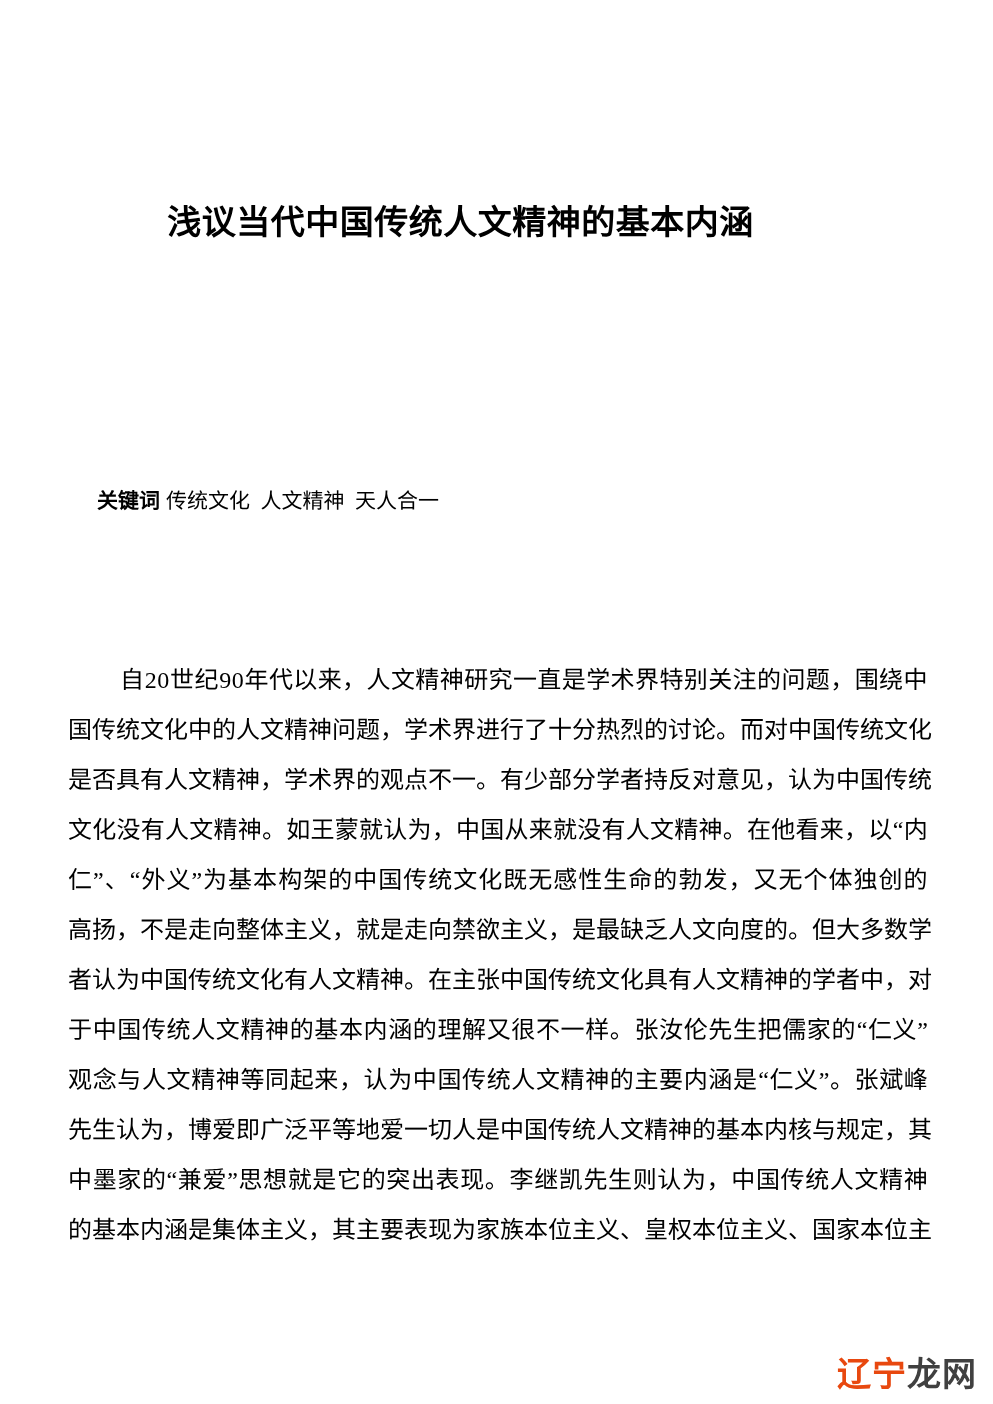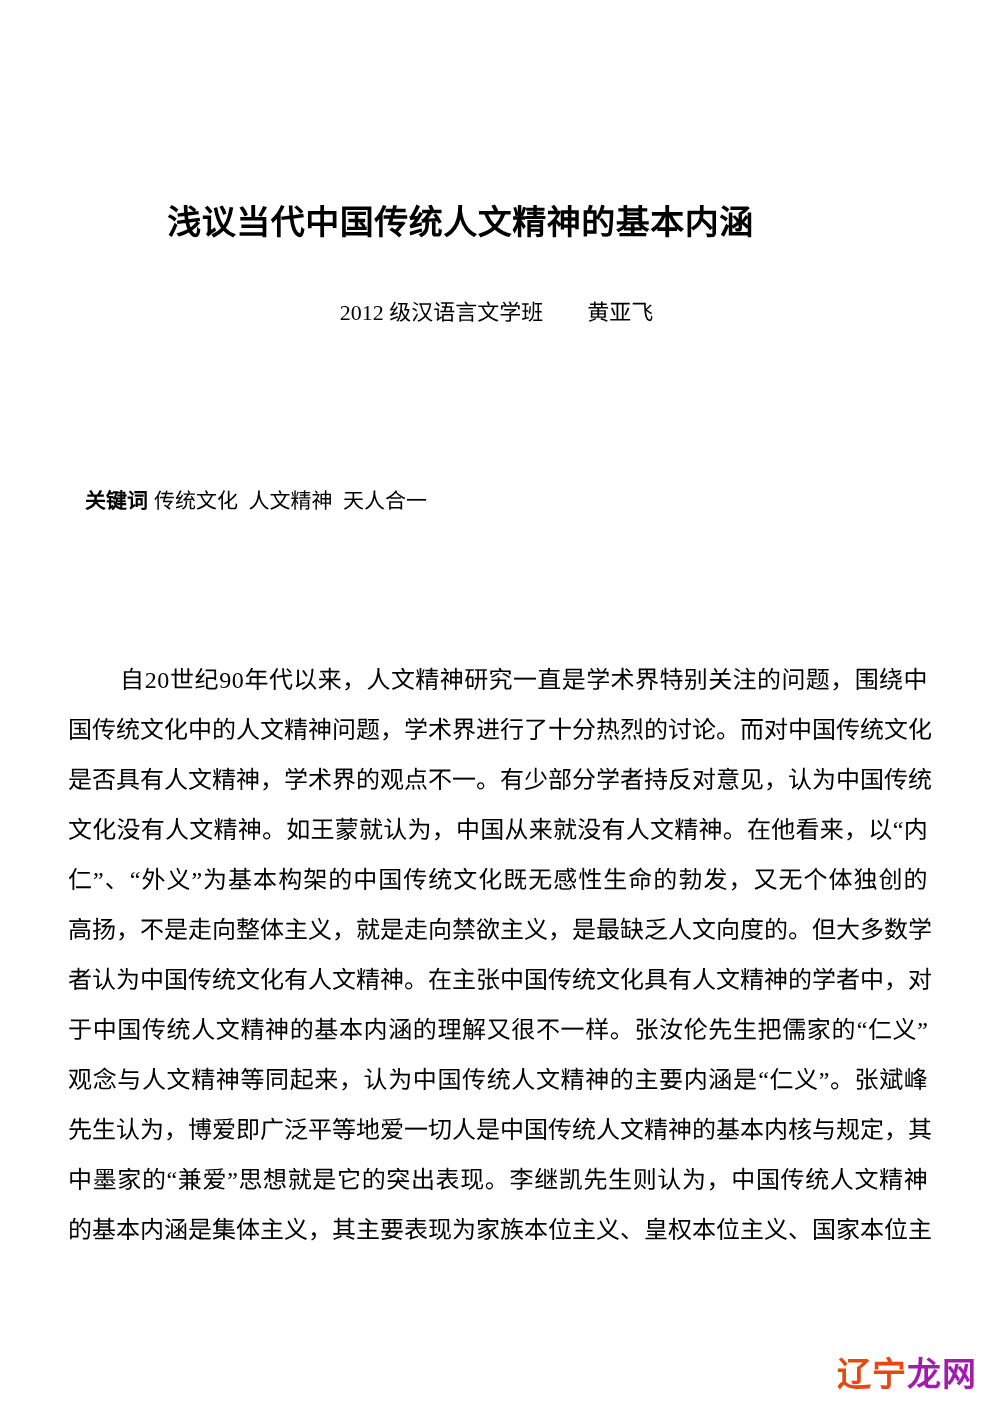--- a/index.html
+++ b/index.html
@@ -46,21 +46,21 @@
     font-family: "Liberation Serif", "DejaVu Serif", serif;
     font-size: 22px;
     line-height: 34px;
     color: #000000;
     white-space: pre;
   }
 
   
   .doc-keywords {
     position: absolute;
-    left: 64px;
+    left: 76px;
     top: 450px;
     font-size: 21px;
     line-height: 34px;
     color: #000000;
     white-space: pre;
   }
   .doc-keywords .kw-label {
     font-family: "Liberation Sans", "DejaVu Sans", sans-serif;
     font-weight: 700;
     font-size: 21px;
@@ -131,21 +131,20 @@
       0 -1.5px 0 #ffffff, 0 1.5px 0 #ffffff;
   }
 </style>
 </head>
 <body>
 
 <div id="page">
 
   <h1 class="doc-title">浅议当代中国传统人文精神的基本内涵</h1>
 
-  <div class="doc-byline">2012 级汉语言文学班        黄亚飞</div>
 
   <div class="doc-keywords">
     <span class="kw-label">关键词</span><span class="kw-terms">传统文化  人文精神  天人合一</span>
   </div>
 
   <div class="doc-body">
     <span class="body-line indent justify">
         <span>自</span>
         <span> </span>
         <span>2</span>
@@ -603,16 +602,16 @@
         <span>、</span>
         <span>国</span>
         <span>家</span>
         <span>本</span>
         <span>位</span>
         <span>主</span>
       </span>
   </div>
 
   <div class="watermark">
-    <span class="wm-a" style="color: rgb(232, 72, 15); margin-left: 27px;">辽宁</span><span class="wm-b" style="color: #a21caf; margin-top: 40px;">龙网</span>
+    <span class="wm-a" style="color: rgb(232, 72, 15); margin-left: 27px;">辽宁</span><span class="wm-b" style="color: #404040; margin-top: 40px;">龙网</span>
   </div>
 
 </div>
 
 </body></html>

